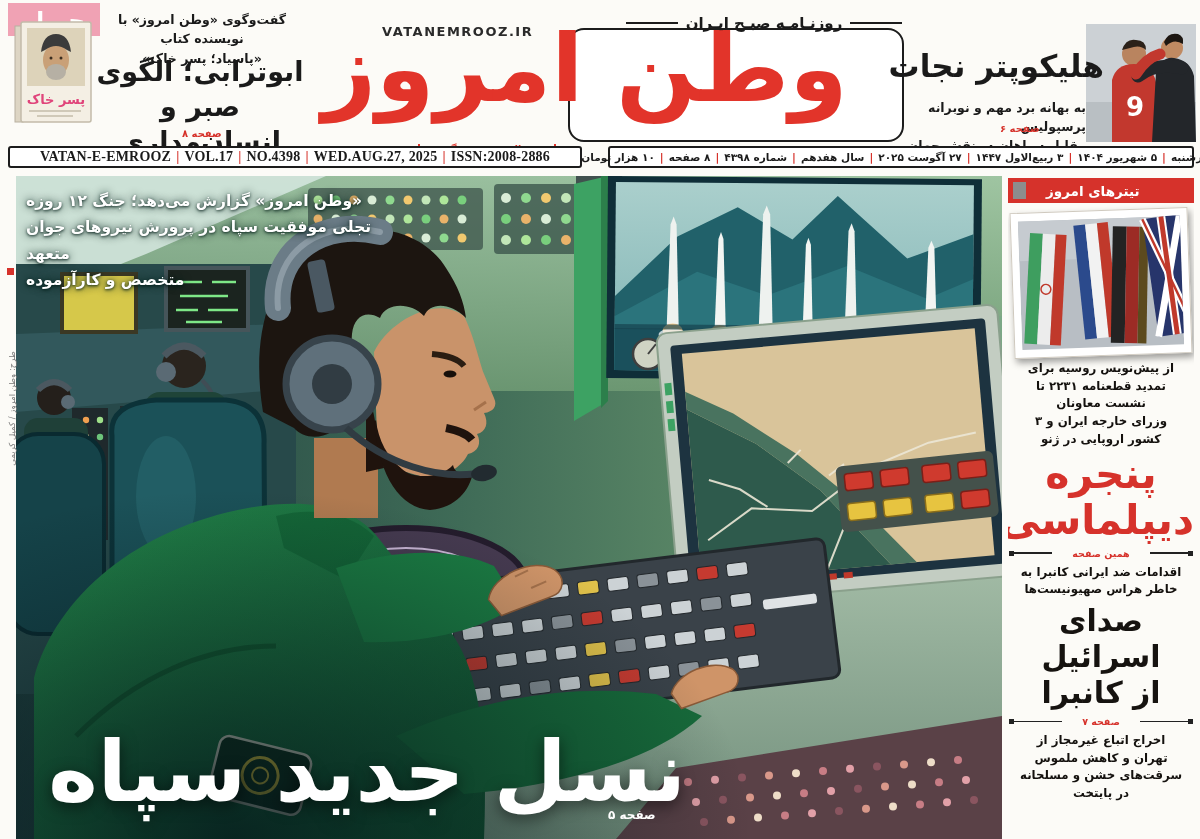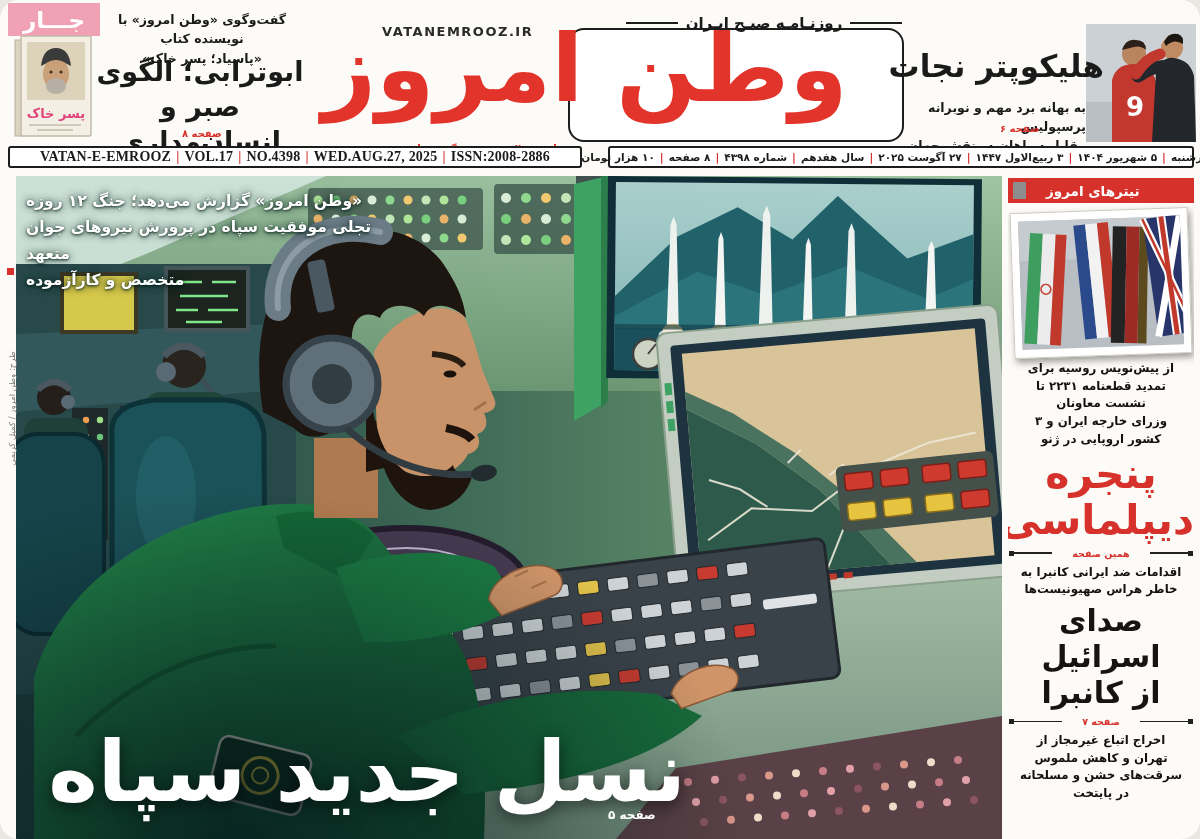--- a/index.html
+++ b/index.html
@@ -1,31 +1,31 @@
 <!DOCTYPE html>
 <html lang="fa"><head>
 <meta charset="utf-8">
 <style>
   * { margin:0; padding:0; box-sizing:border-box; }
   html,body { background:#e9e7e2; }
   #page {
     position:relative; width:1200px; height:839px; margin:0 auto;
     background:#fcfbf7; overflow:hidden;
-    font-family:"DejaVu Sans", sans-serif; color:#1a1a1a;border-radius:19px;
+    font-family:"DejaVu Sans", sans-serif; color:#1a1a1a;
   }
   .abs { position:absolute; }
   .rtl { direction:rtl; }
 
   
   #banner {
     left:8px; top:3px; width:92px; height:33px; background:#f0a2b4;
     color:#fff; font-size:23px; font-weight:bold; letter-spacing:3px;
     display:flex; align-items:center; justify-content:center;
   }
-  #book { left:13px; top:34px; width:82px; height:104px; }
+  #book { left:13px; top:20px; width:82px; height:104px; }
   #left-kicker { left:96px; top:10px; width:212px; text-align:center;
     font-size:12.5px; font-weight:bold; line-height:1.55; }
   #left-title { left:86px; top:54px; width:228px; text-align:center;
     font-size:27px; font-weight:bold; line-height:1.3; letter-spacing:-0.5px; }
   .pageref-red { font-size:10px; color:#d6322b; font-weight:bold; }
   #left-pageref { left:182px; top:128px; }
 
   
   #logo-box { left:568px; top:28px; width:336px; height:114px;
     border:2.5px solid #1c1c1c; border-radius:16px; background:#fff; z-index:1; }

